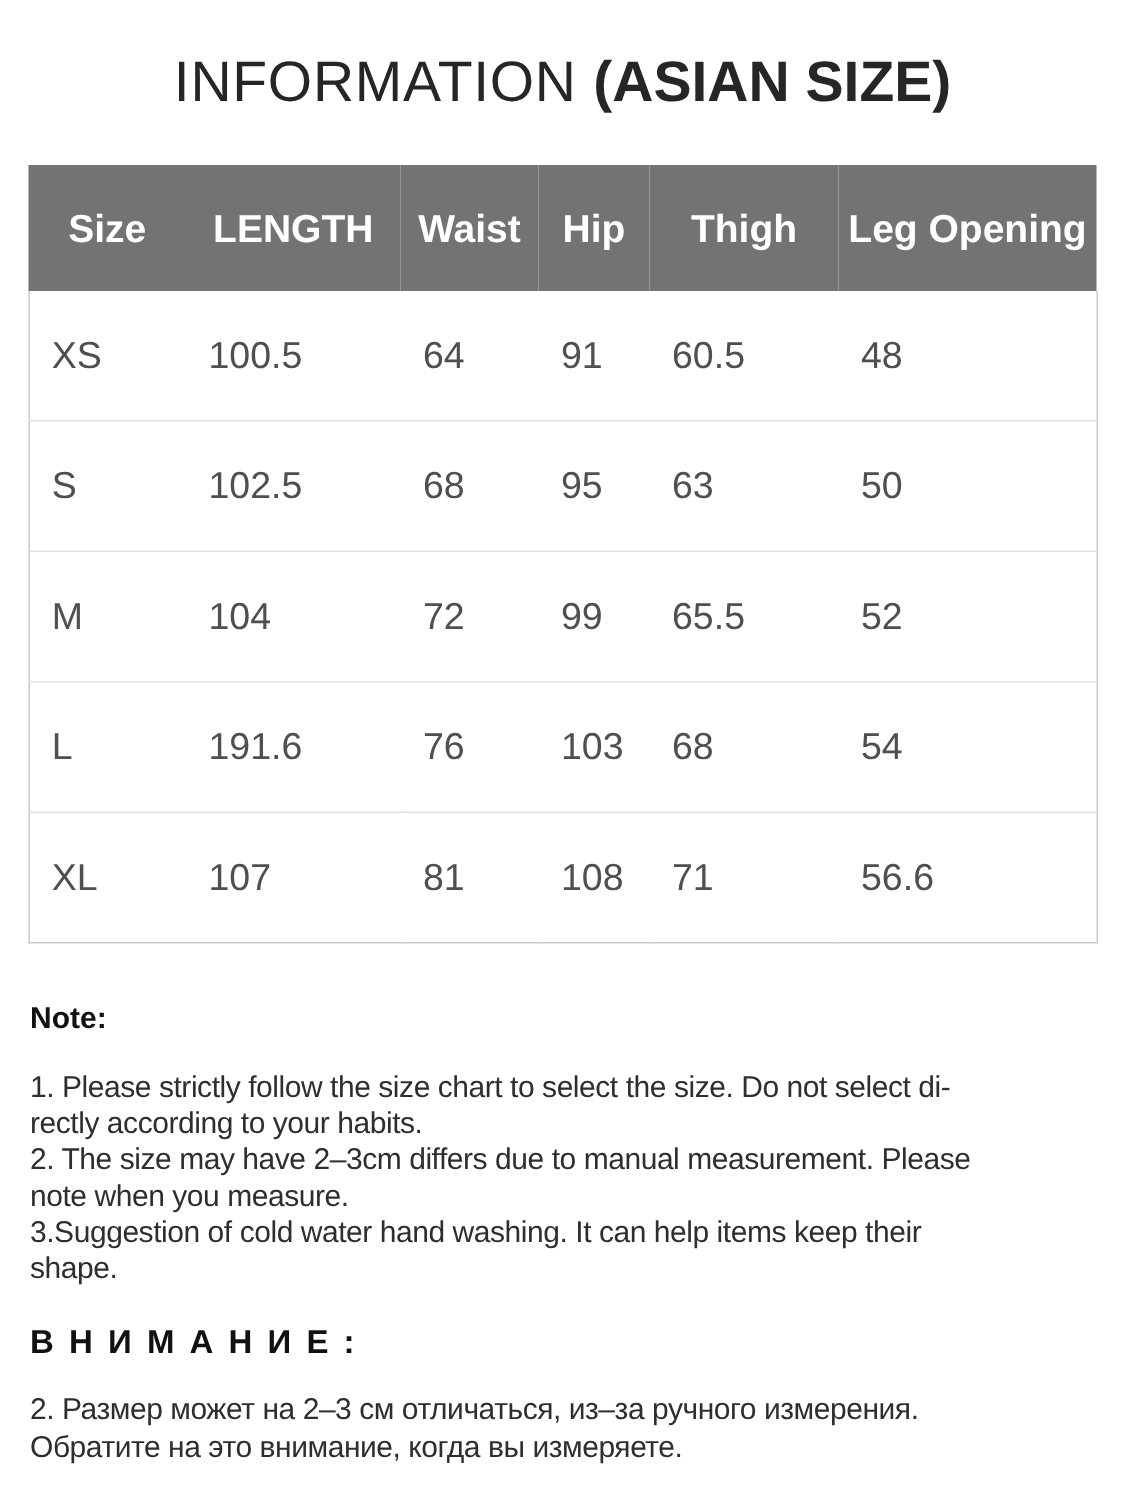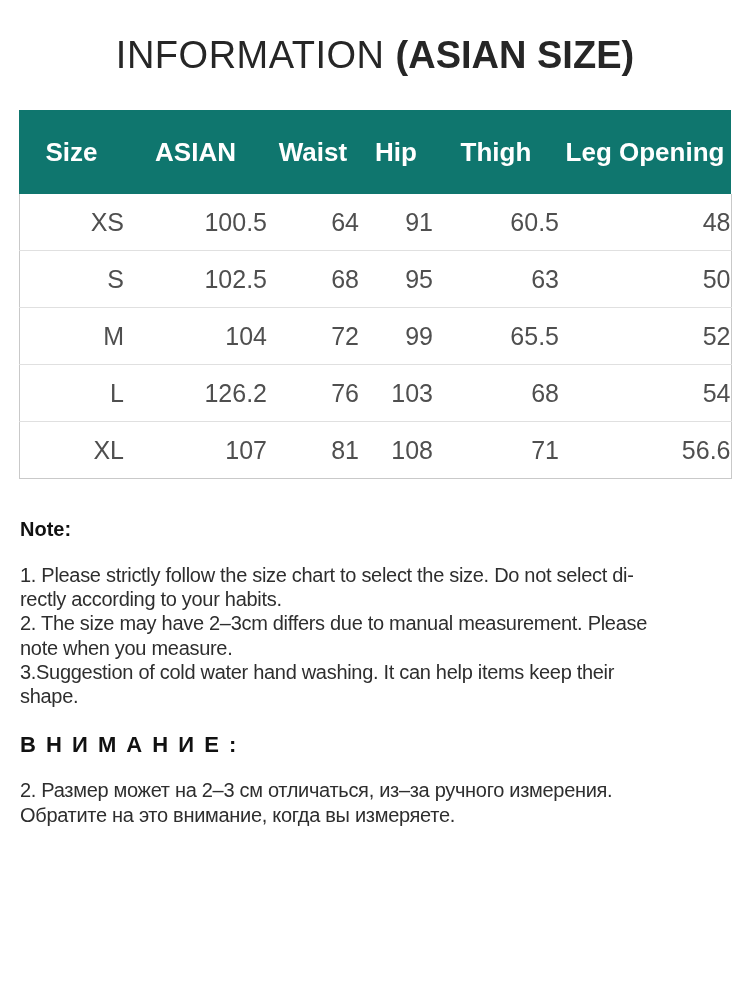--- a/index.html
+++ b/index.html
@@ -32,38 +32,38 @@
     letter-spacing: 0;
   }
   
   .size-table {
     width: 712px;
     margin: 36px auto 0 auto;
     border-collapse: collapse;
     table-layout: fixed;
   }
   .size-table thead th {
-    background: #0f766e;
+    background: #737373;
     color: #ffffff;
     height: 84px;
     font-size: 26px;
     font-weight: 600;
     text-align: center;
     vertical-align: middle;
     padding: 0;
     letter-spacing: 0;
   }
   .size-table tbody td {
     height: 56px;
-    text-align: right;
+    text-align: left;
     vertical-align: middle;
     font-size: 25px;
     color: #4f4f4f;
     border-bottom: 1px solid #e0e0e0;
-    padding: 0;
+    padding: 15px;
   }
   .size-table tbody tr td:first-child { border-left: 1px solid #c9c9c9; }
   .size-table tbody tr td:last-child  { border-right: 1px solid #c9c9c9; }
   .size-table tbody tr:last-child td  { border-bottom: 1px solid #c9c9c9; }
   
   .notes-section {
     margin: 36px 18px 0 20px;
   }
   .note-heading {
     margin: 0 0 20px 0;
@@ -108,21 +108,21 @@
       <col style="width:105px">
       <col style="width:143px">
       <col style="width:92px">
       <col style="width:74px">
       <col style="width:126px">
       <col style="width:172px">
     </colgroup>
     <thead>
       <tr>
         <th>Size</th>
-        <th>ASIAN</th>
+        <th>LENGTH</th>
         <th>Waist</th>
         <th>Hip</th>
         <th>Thigh</th>
         <th>Leg Opening</th>
       </tr>
     </thead>
     <tbody>
       <tr>
         <td>XS</td>
         <td>100.5</td>
@@ -142,21 +142,21 @@
       <tr>
         <td>M</td>
         <td>104</td>
         <td>72</td>
         <td>99</td>
         <td>65.5</td>
         <td>52</td>
       </tr>
       <tr>
         <td>L</td>
-        <td>126.2</td>
+        <td>191.6</td>
         <td>76</td>
         <td>103</td>
         <td>68</td>
         <td>54</td>
       </tr>
       <tr>
         <td>XL</td>
         <td>107</td>
         <td>81</td>
         <td>108</td>

